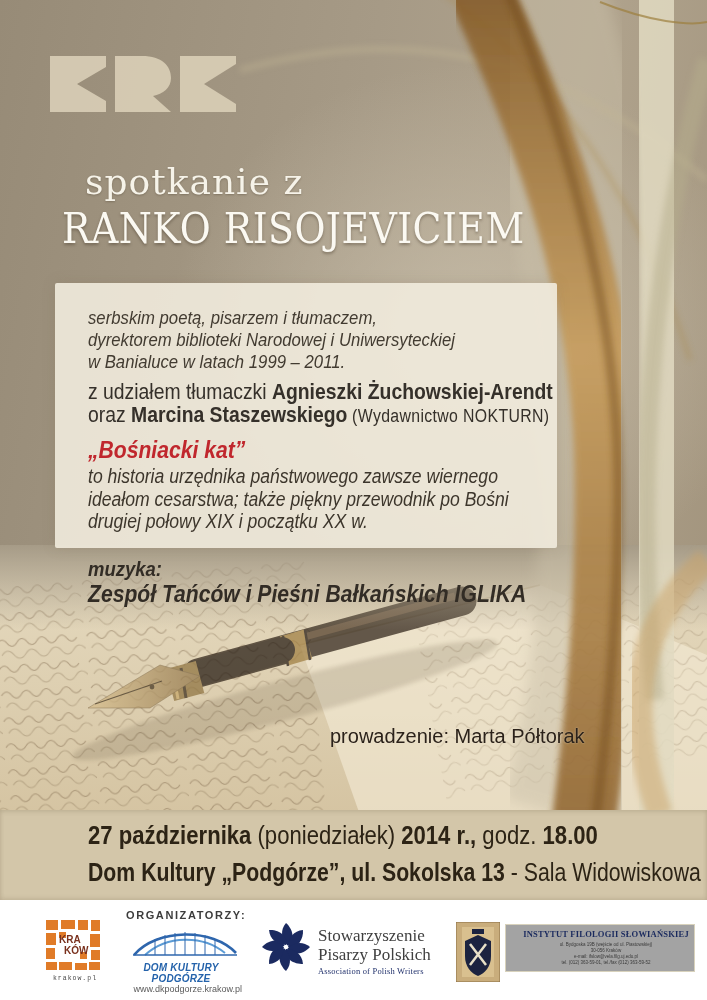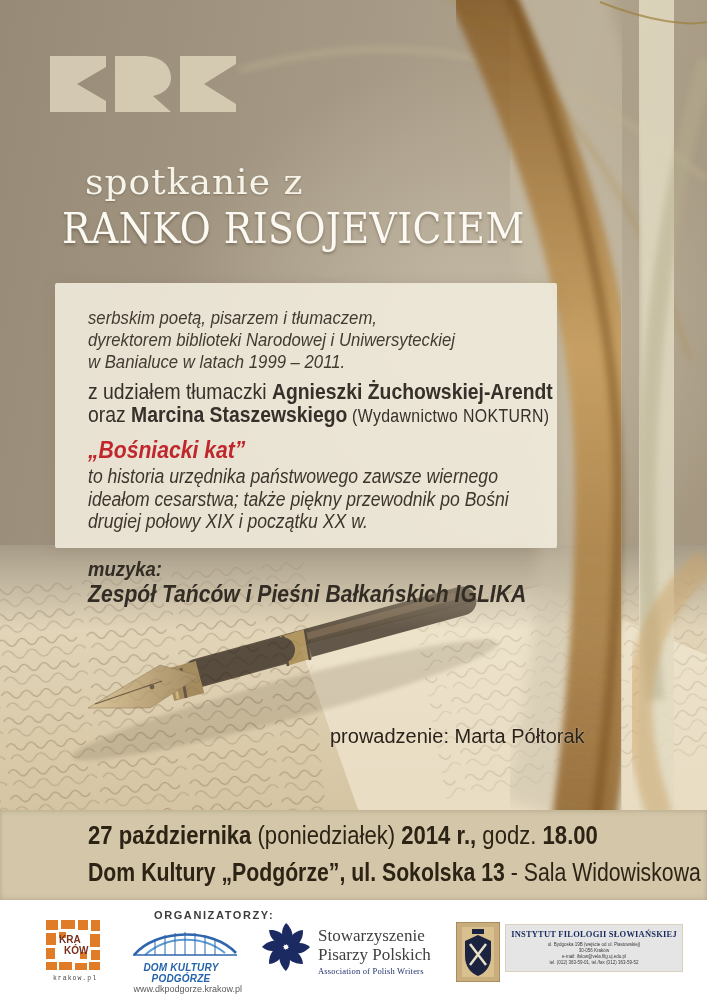--- a/index.html
+++ b/index.html
@@ -48,32 +48,32 @@
   .dl1{top:12px;font:400 26px/1 "Liberation Sans",sans-serif;}
   .dl2{top:50px;font:400 25px/1 "Liberation Sans",sans-serif;}
   .date-line b{font-weight:700;}
 
   
   .footer{left:0;top:900px;width:707px;height:100px;background:#ffffff;}
   .krakow-wrap{left:46px;top:20px;width:58px;}
   .krakow-caption{position:absolute;left:-4px;top:56px;width:66px;text-align:center;
     font:400 6.5px/1 "Liberation Mono",monospace;letter-spacing:1px;color:#4a4a4a;}
   .org-label{left:126px;top:10px;width:112px;text-align:left;
-    font:700 11px/1 "Liberation Sans",sans-serif;letter-spacing:1.6px;color:#3c3c3c;margin-left:28px;}
+    font:700 11px/1 "Liberation Sans",sans-serif;letter-spacing:1.6px;color:#3c3c3c;}
   .dkp-wrap{left:120px;top:26px;width:122px;text-align:center;}
   .dkp-bridge{margin-left:7px;}
   .dkp-name{font:italic 700 10px/1.1 "Liberation Sans",sans-serif;color:#2563ab;letter-spacing:.2px;}
   .dkp-url{font:400 9px/1.3 "Liberation Sans",sans-serif;color:#5a5a5a;text-align:right;}
   .spp-icon{left:260px;top:20px;}
   .spp-text{left:318px;top:26px;}
   .spp-n{font:400 17px/1.12 "Liberation Serif",serif;color:#3f3f3f;}
   .spp-sub{margin-top:3px;font:400 8.5px/1 "Liberation Serif",serif;color:#20306b;letter-spacing:.2px;}
   .ifs-crest{left:456px;top:22px;}
-  .ifs-box{left:505px;top:24px;width:176px;height:46px;background:#e5e5e5;
-    border:1px solid #d8d2bc;text-align:center;}
+  .ifs-box{left:505px;top:24px;width:176px;height:46px;background:#a3a3a3;
+    border:1px solid #d8d2bc;text-align:center;padding-left:12px;}
   .ifs-name{margin-top:5px;font:700 8.5px/1 "Liberation Serif",serif;color:#1a2a5e;letter-spacing:.2px;}
   .ifs-addr{margin-top:3px;font:400 4.5px/1.4 "Liberation Sans",sans-serif;color:#3a3a3a;}
 </style>
 </head>
 <body>
 
 <div class="poster">
 
   <div class="abs bg-top"></div>
 

